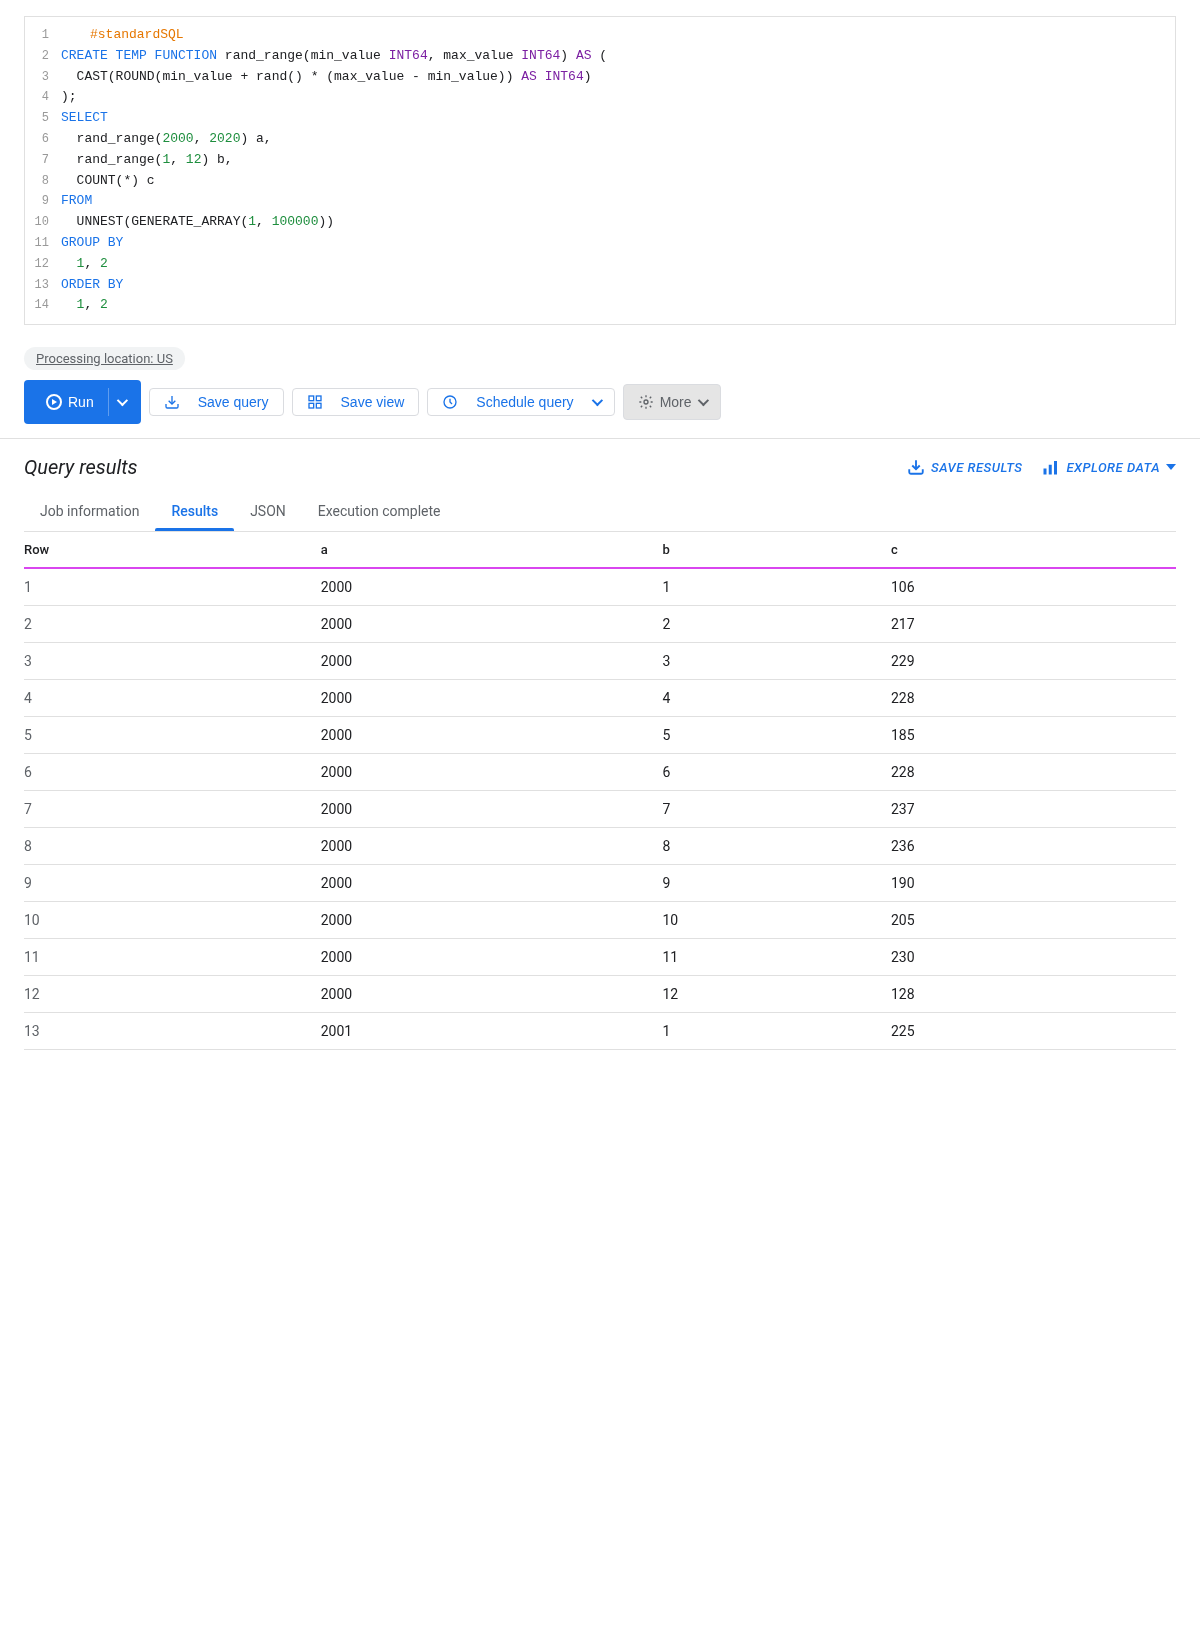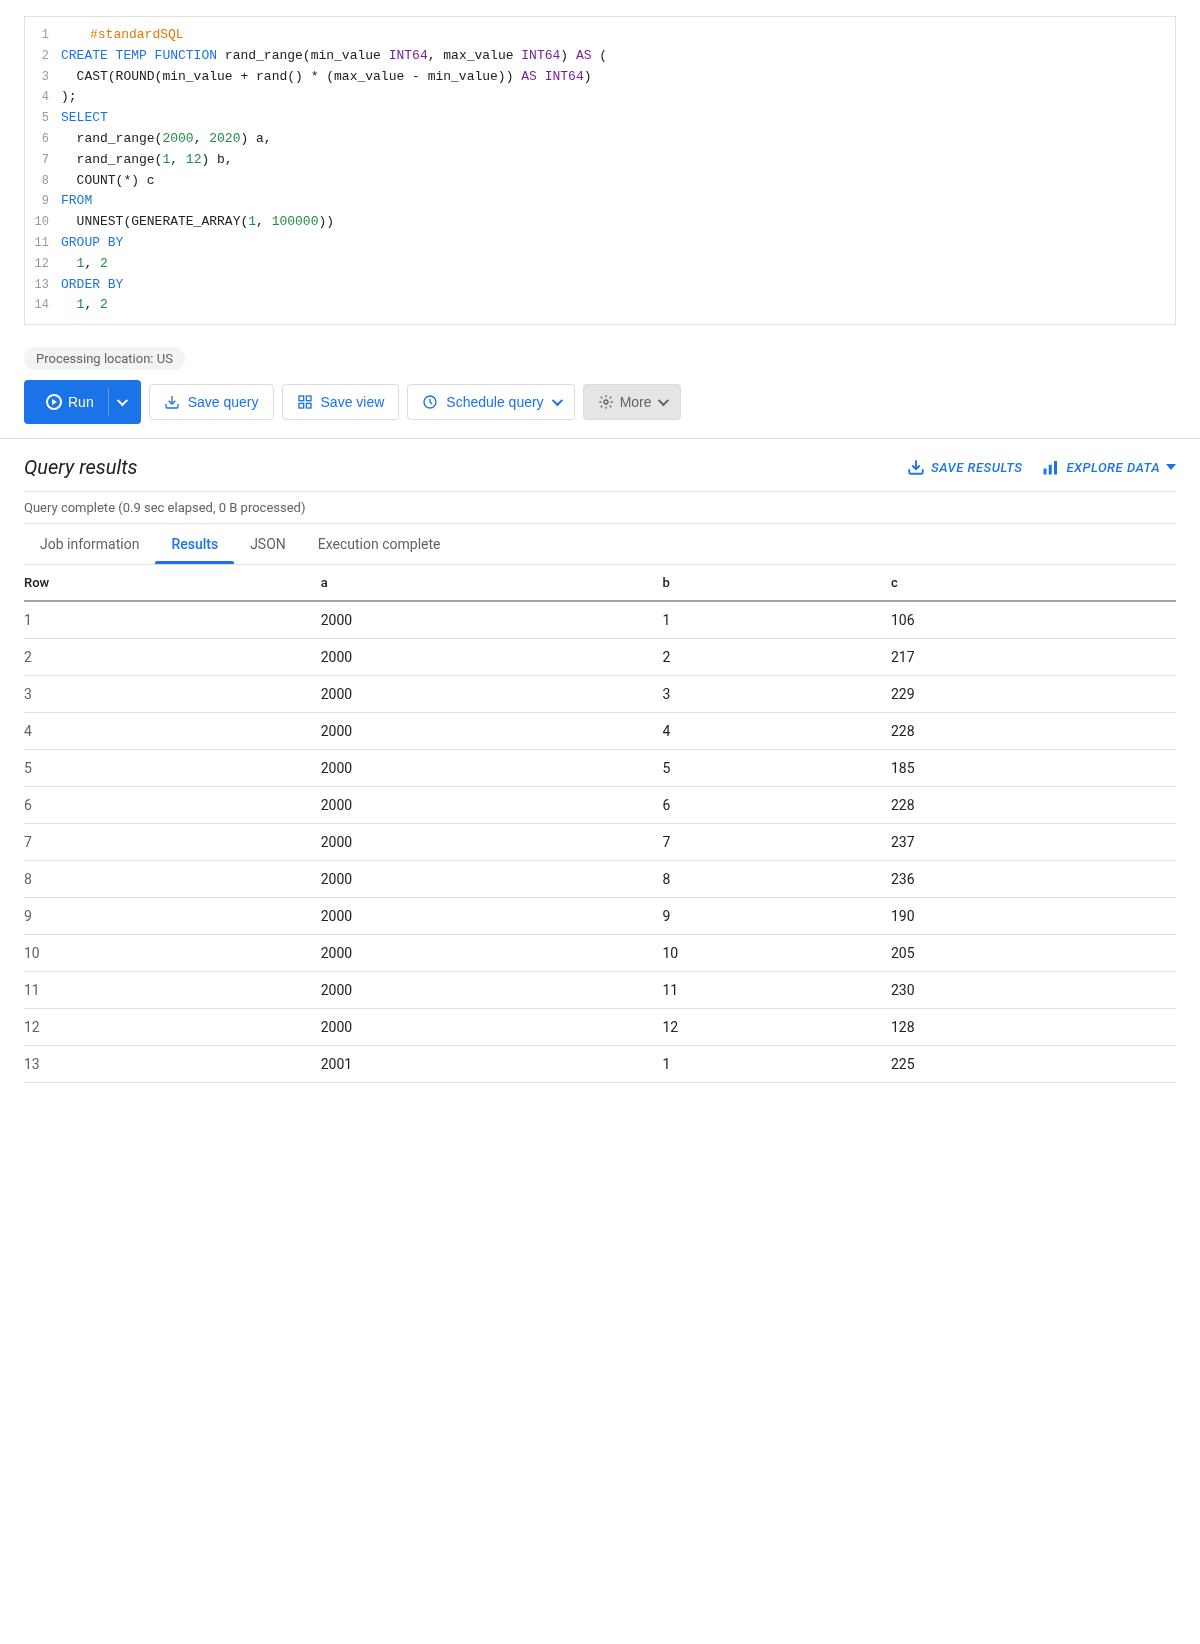--- a/index.html
+++ b/index.html
@@ -70,20 +70,21 @@
 
     .processing-badge {
       background: #f1f3f4;
       border-radius: 12px;
       padding: 4px 12px;
       font-size: 13px;
       color: #5f6368;
       display: inline-flex;
       align-items: center;
       width: fit-content;
+      text-decoration: underline;
     }
 
     .toolbar-buttons {
       display: flex;
       align-items: center;
       gap: 8px;
     }
 
     .btn-run {
       background: #1a73e8;
@@ -125,24 +126,24 @@
       justify-content: center;
       font-size: 8px;
     }
 
     .btn-secondary {
       background: #fff;
       color: #1a73e8;
       border: 1px solid #dadce0;
       border-radius: 4px;
       padding: 0 14px;
-      height: 36px;
-      display: flex;
-      align-items: center;
-      gap: 8px;
+      height: 28px;
+      display: flex;
+      align-items: center;
+      gap: 18px;
       cursor: pointer;
       font-size: 14px;
     }
 
     .btn-more {
       background: #e5e5e5;
       color: #5f6368;
       border: 1px solid #dadce0;
       border-radius: 4px;
       padding: 0 14px;
@@ -235,21 +236,21 @@
     }
 
     
     .results-table {
       width: 100%;
       border-collapse: collapse;
       font-size: 14px;
     }
 
     .results-table thead tr {
-      border-bottom: 2px solid #a3a3a3;
+      border-bottom: 2px solid #d946ef;
     }
 
     .results-table th {
       text-align: left;
       padding: 10px 16px 10px 0;
       font-weight: 500;
       color: #202124;
       font-size: 13px;
     }
 
@@ -448,21 +449,20 @@
             <rect x="2" y="14" width="4" height="8"></rect>
             <rect x="9" y="9" width="4" height="13"></rect>
             <rect x="16" y="4" width="4" height="18"></rect>
           </svg>
           <span>EXPLORE DATA</span>
           <span class="explore-chevron"></span>
         </a>
       </div>
     </div>
 
-    <div class="query-status">Query complete (0.9 sec elapsed, 0 B processed)</div>
 
     <div class="tabs">
       <div class="tab">Job information</div>
       <div class="tab active">Results</div>
       <div class="tab">JSON</div>
       <div class="tab">Execution complete</div>
     </div>
 
     <table class="results-table">
       <thead>

